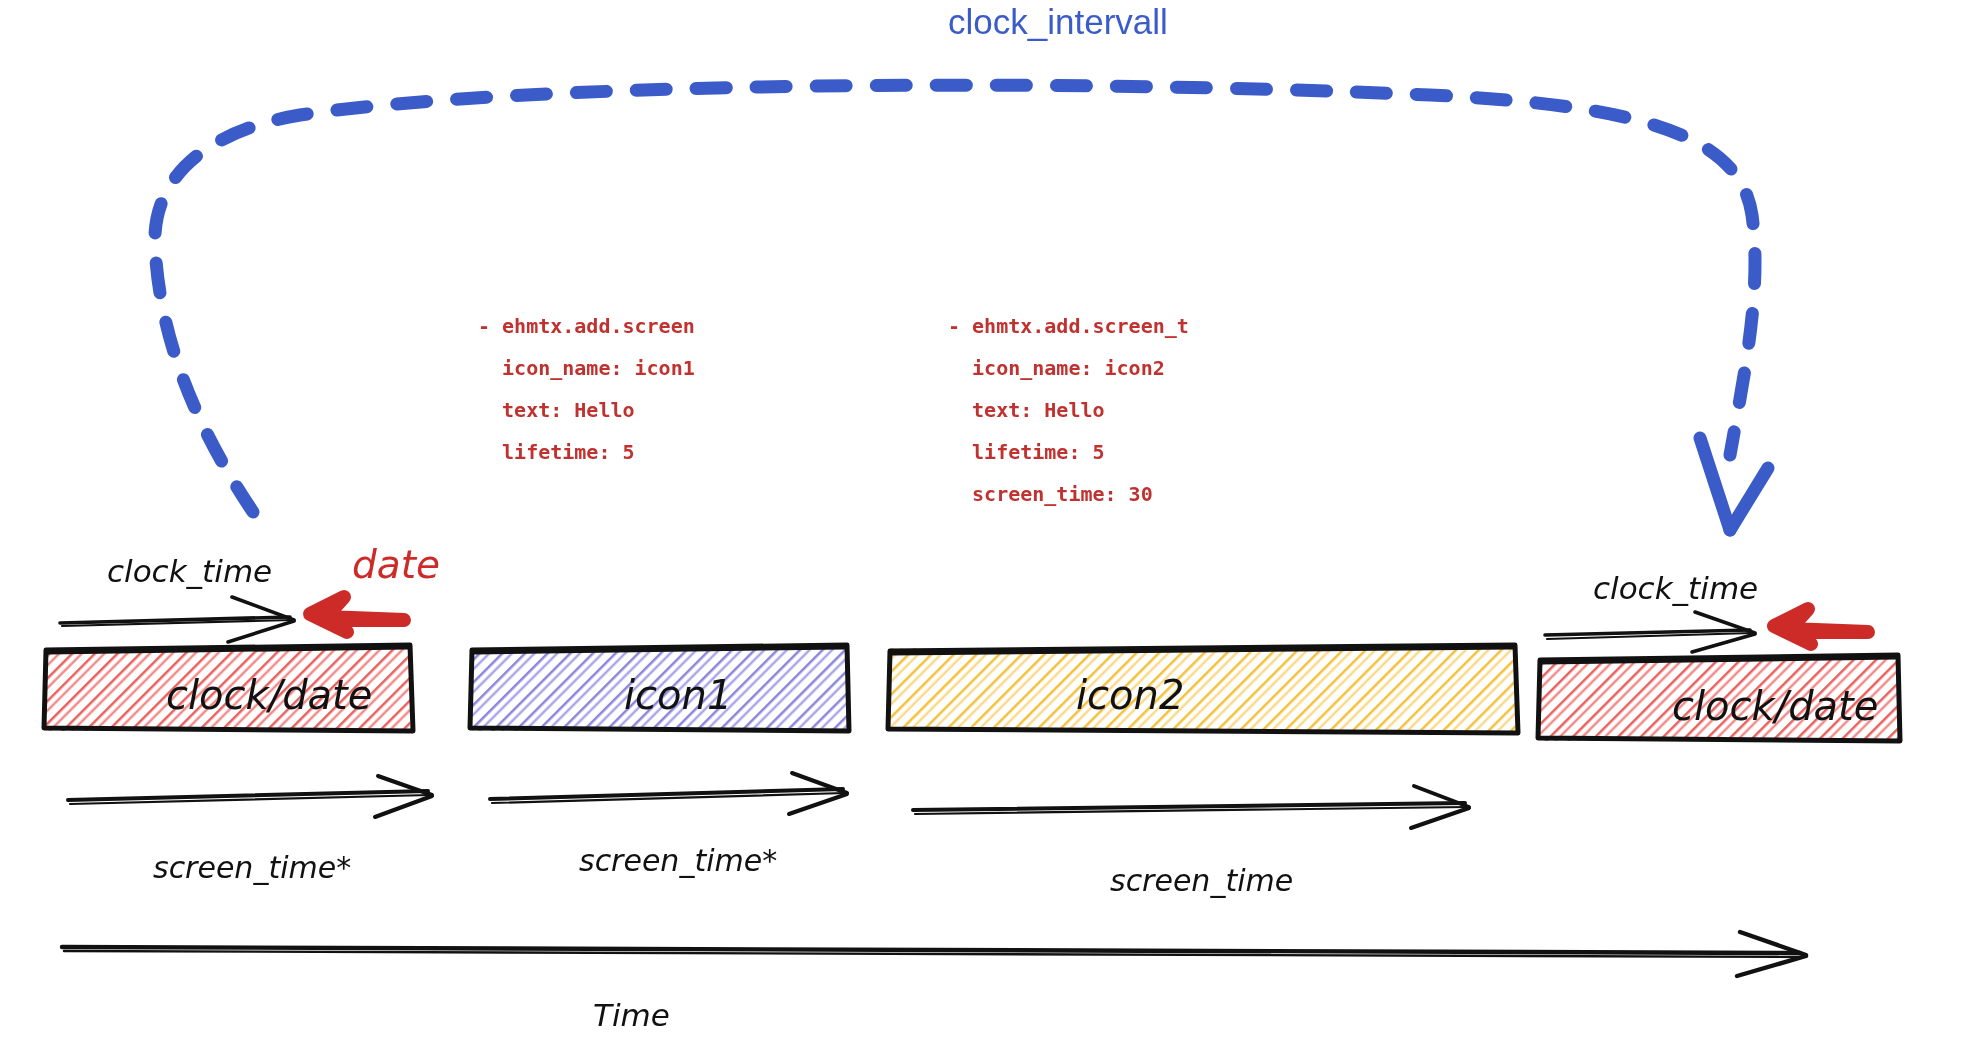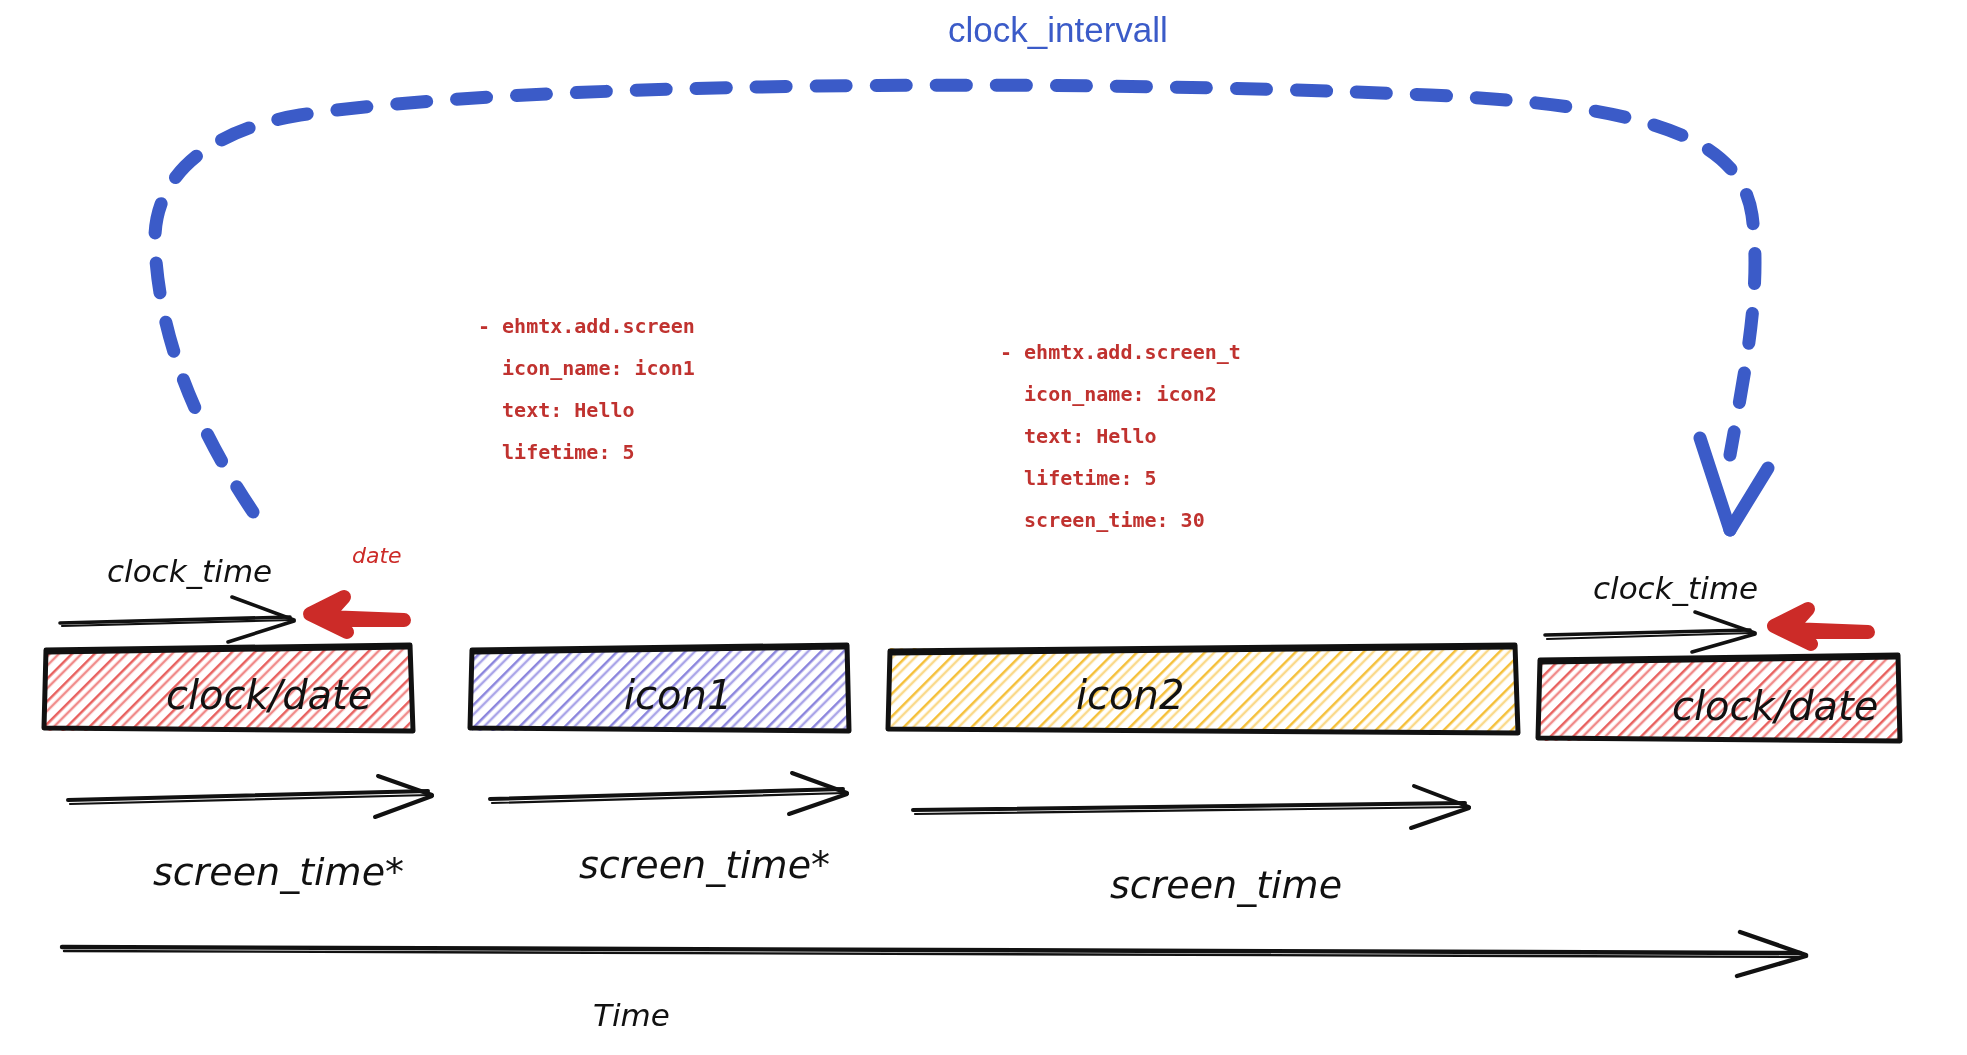--- a/index.html
+++ b/index.html
@@ -51,23 +51,23 @@
     font-style: italic;
     color: #111111;
     margin-left: 33px;
   }
   .hand-red {
     font-family: "DejaVu Sans", sans-serif;
     font-style: italic;
     color: #cc2b28;
   }
   .lbl-clocktime { font-size: 31px; }
-  .lbl-date { font-size: 22px; }
+  .lbl-date { font-size: 39px; }
   .lbl-box { font-size: 40px; }
-  .lbl-screentime { font-size: 38px; }
+  .lbl-screentime { font-size: 30px; }
   .lbl-time { font-size: 31px; }
 </style>
 </head>
 <body>
 
 <div id="stage">
 
   <svg class="layer" viewBox="0 0 1967 1055">
     <defs>
 
@@ -165,28 +165,28 @@
     </g>
 
     <g>
       <path d="M 62 947 L 1800 953" fill="none" stroke="#111" stroke-width="4.4" stroke-linecap="round"></path>
       <path d="M 64 951 L 1802 957" fill="none" stroke="#111" stroke-width="2.4" stroke-linecap="round"></path>
       <path d="M 1740 932 L 1806 955" fill="none" stroke="#111" stroke-width="4.4" stroke-linecap="round"></path>
       <path d="M 1737 976 L 1806 956" fill="none" stroke="#111" stroke-width="4.4" stroke-linecap="round"></path>
     </g>
   </svg>
 
-  <div class="txt title-text" style="left:948px; top:12px;">clock_intervall</div>
+  <div class="txt title-text" style="left:948px; top:4px;">clock_intervall</div>
 
   <div class="code-block" style="left:478px; top:305px;">- ehmtx.add.screen
   icon_name: icon1
   text: Hello
   lifetime: 5</div>
 
-  <div class="code-block" style="left:1000px; top:305px;margin-top:26px;">- ehmtx.add.screen_t
+  <div class="code-block" style="left:948px; top:305px;">- ehmtx.add.screen_t
   icon_name: icon2
   text: Hello
   lifetime: 5
   screen_time: 30</div>
 
   <div class="txt hand lbl-clocktime" style="left:74px; top:556px;">clock_time</div>
 
   <div class="txt hand-red lbl-date" style="left:352px; top:545px;">date</div>
 
   <div class="txt hand lbl-clocktime" style="left:1560px; top:573px;">clock_time</div>

